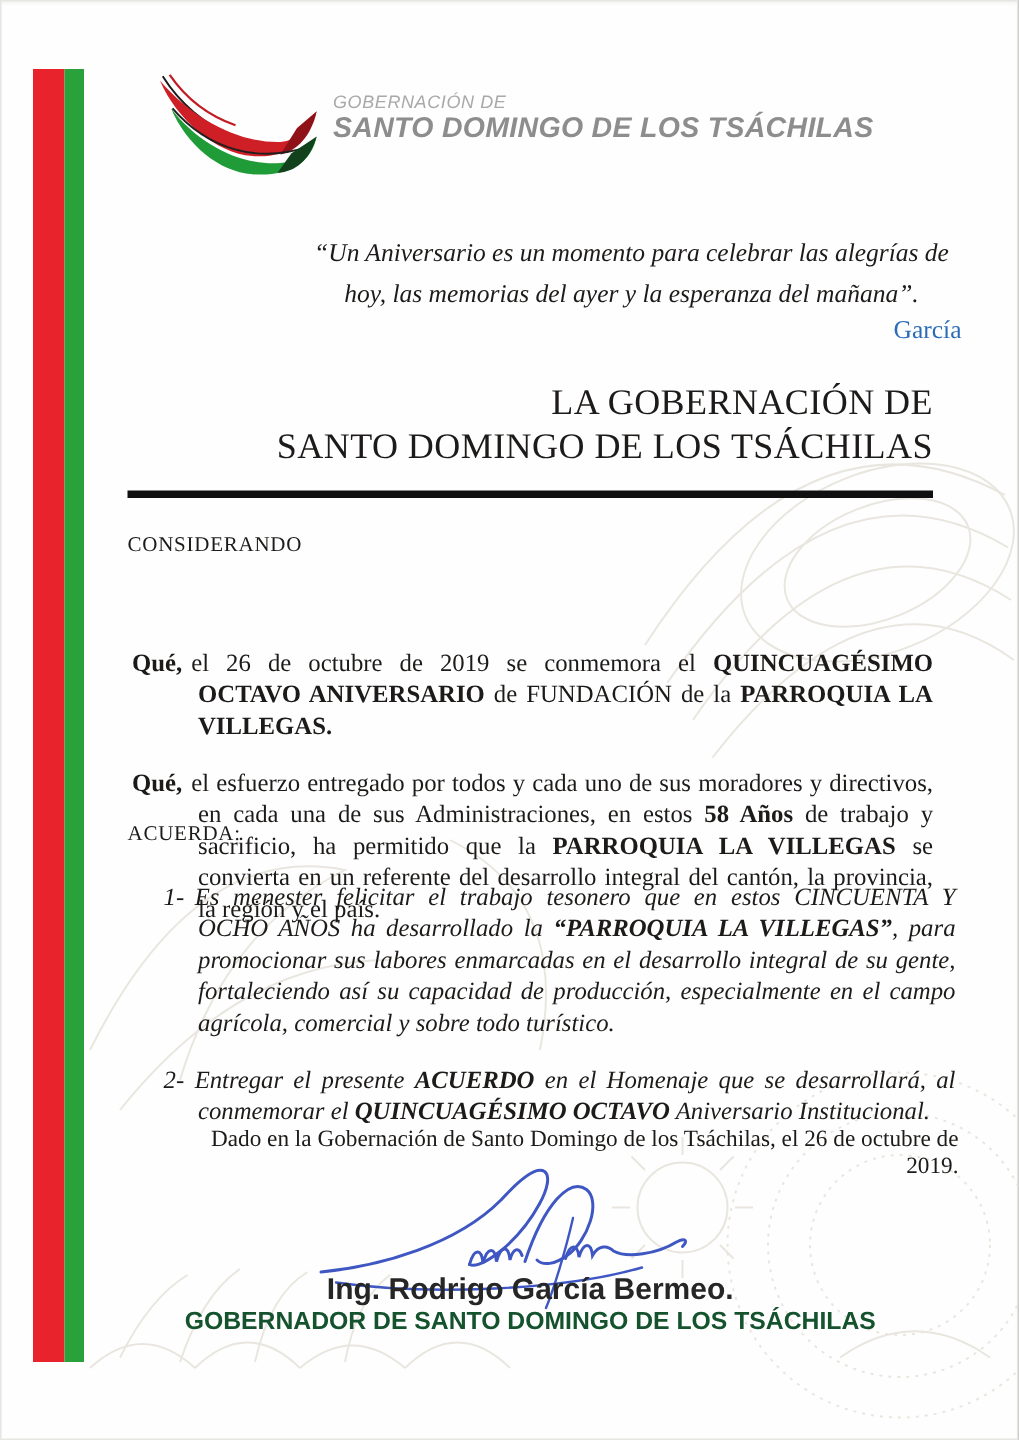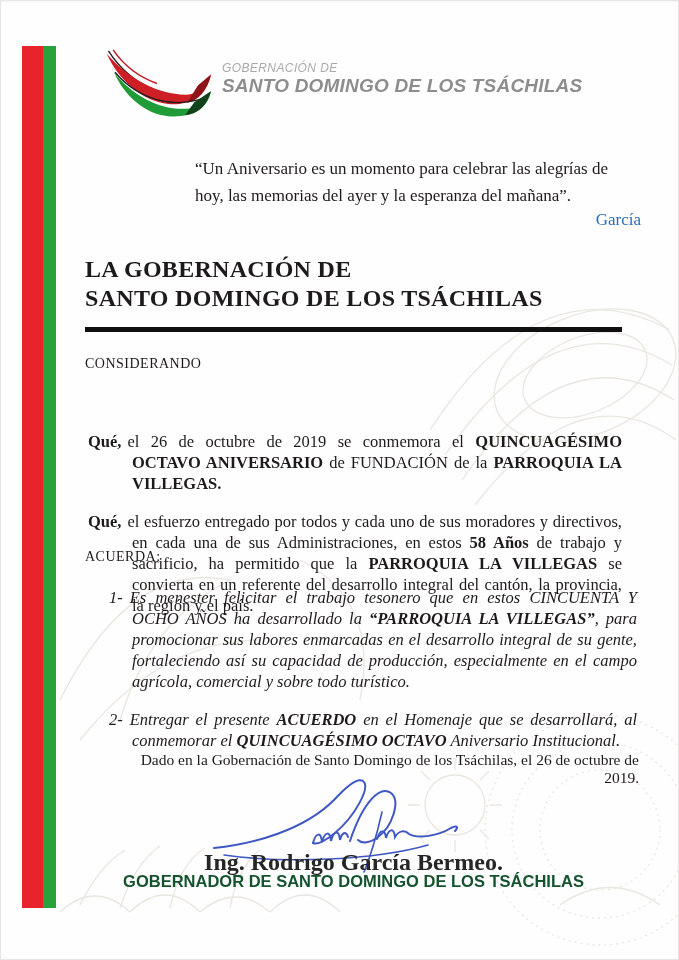--- a/index.html
+++ b/index.html
@@ -31,45 +31,45 @@
   .stripe-green{width:13px;background:var(--stripe-green);}
 
   
   .logo{position:absolute;left:98px;top:48px;display:flex;align-items:flex-start;}
   .logo-swoosh{width:118px;height:70px;flex:none;}
   .logo-text{margin-left:6px;padding-top:14px;font-family:"Liberation Sans","DejaVu Sans",sans-serif;font-style:italic;line-height:1.12;white-space:nowrap;}
   .logo-line1{font-size:12px;color:var(--logo-gray-light);letter-spacing:.4px;}
   .logo-line2{font-size:19px;font-weight:bold;color:var(--logo-gray-dark);letter-spacing:.2px;}
 
   
-  .quote{position:absolute;top:155px;right:32px;width:452px;font-size:17px;line-height:27px;}
+  .quote{position:absolute;top:155px;right:32px;width:452px;text-align:center;font-size:17px;line-height:27px;font-style:italic;}
   .quote-attribution{position:absolute;top:210px;right:38px;font-size:17px;color:var(--accent-blue);}
 
   
-  .doc-title{position:absolute;top:255px;left:85px;width:537px;text-align:left;font-size:24px;font-weight:bold;line-height:29px;letter-spacing:.3px;}
+  .doc-title{position:absolute;top:255px;left:85px;width:537px;text-align:right;font-size:24px;font-weight:normal;line-height:29px;letter-spacing:.3px;}
   .title-rule{position:absolute;top:327px;left:85px;width:537px;height:5px;background:#101010;}
 
   .section-heading{position:absolute;left:85px;width:537px;font-size:14px;font-weight:normal;letter-spacing:.5px;}
   .considerando{top:356px;}
   .acuerda{top:549px;}
 
   
   .paragraphs{position:absolute;top:396px;left:88px;width:534px;margin-top:35px;}
   .paragraphs p{margin:0 0 17px 0;font-size:16.5px;line-height:21px;text-align:justify;padding-left:44px;text-indent:-44px;}
   .paragraphs b.lead{margin-right:6px;}
 
   .acuerda-list{position:absolute;top:587px;left:109px;width:528px;font-style:italic;}
   .acuerda-list p{margin:0 0 17px 0;font-size:16.5px;line-height:21px;text-align:justify;padding-left:23px;text-indent:-23px;}
   .acuerda-list .num{margin-right:7px;}
 
   .dateline{position:absolute;top:751px;left:130px;right:40px;text-align:right;font-size:15.5px;}
 
   
   .signature{position:absolute;left:196px;top:772px;width:285px;height:102px;overflow:visible;}
-  .signer-name{position:absolute;top:849px;left:85px;width:537px;text-align:center;font-family:Liberation Serif, serif;font-size:24px;font-weight:bold;color:#262626;}
+  .signer-name{position:absolute;top:849px;left:85px;width:537px;text-align:center;font-family:Liberation Sans, sans-serif;font-size:20px;font-weight:bold;color:#262626;}
   .signer-title{position:absolute;top:872px;left:85px;width:537px;text-align:center;font-family:"Liberation Sans","DejaVu Sans",sans-serif;font-size:16.5px;font-weight:bold;color:#14532d;}
 </style>
 </head>
 <body>
 
 <div class="page">
 
   <svg class="watermark" viewBox="0 0 679 960" fill="none">
     <g stroke="#e9e6df" stroke-width="1.3">
       <path d="M430 430 Q 540 260 670 330"></path>

